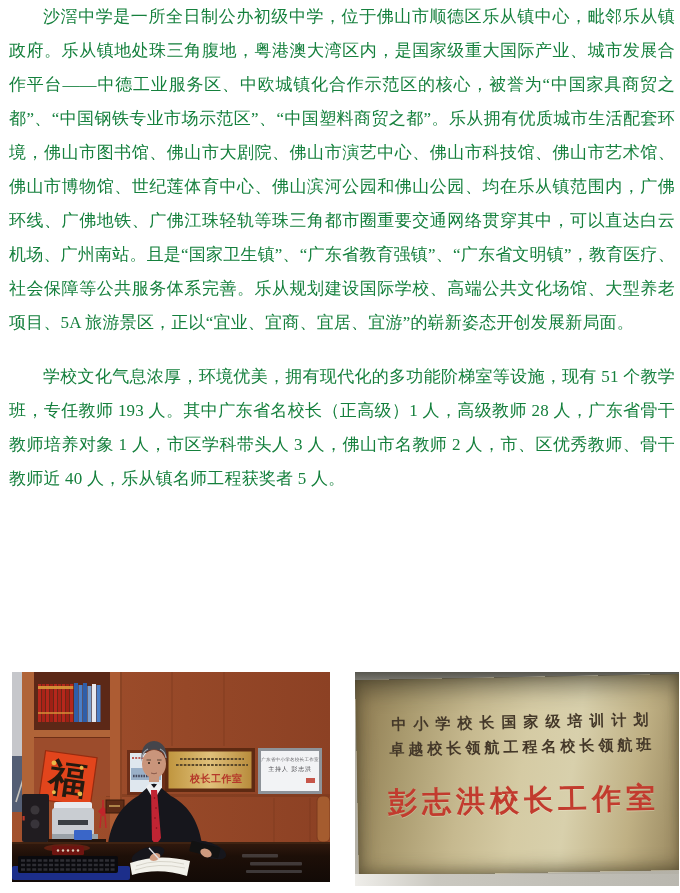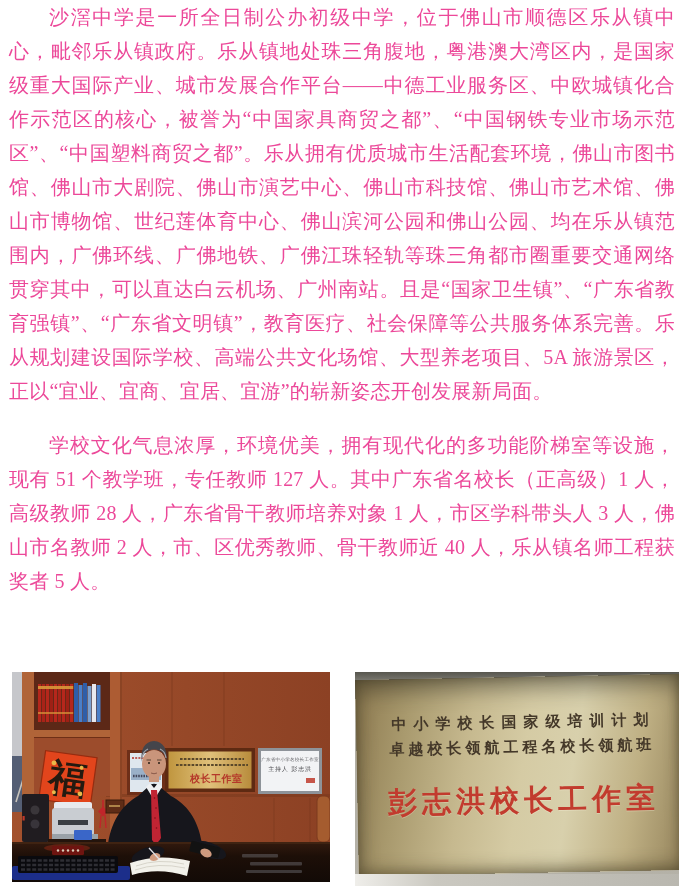--- a/index.html
+++ b/index.html
@@ -1,19 +1,19 @@
 <!DOCTYPE html>
 <html><head>
 <meta charset="utf-8">
 <style>
   html,body{margin:0;padding:0;background:#ffffff;}
   .page{position:relative;width:680px;height:893px;background:#ffffff;overflow:hidden;
         font-family:"Liberation Serif","DejaVu Serif",serif;}
   .textblock{position:absolute;left:9px;top:0;width:666px;}
-  .textblock p{margin:0 0 20px 0;font-size:20px;line-height:34px;color:#ec4899;
+  .textblock p{margin:0 0 20px 0;font-size:17px;line-height:34px;color:#15803d;
         text-align:justify;text-indent:2em;letter-spacing:0.2px;}
   .photo{position:absolute;overflow:hidden;}
   .photo-left{left:12px;top:672px;width:318px;height:210px;}
   .photo-left svg{display:block;}
   .photo-right{left:355px;top:672px;width:324px;height:214px;
         background:linear-gradient(180deg,#57564e 0%,#8a8880 6%,#b0ada3 14%,#b5b2a8 100%);}
   .table-strip{position:absolute;left:0;right:0;bottom:0;height:12px;
         background:linear-gradient(90deg,#efeeea 0%,#cac8c0 25%,#b9b7af 100%);}
   .plaque{position:absolute;left:2px;right:-6px;top:5px;bottom:13px;
         transform:rotate(-1.1deg);transform-origin:50% 50%;
@@ -26,21 +26,21 @@
   .pl-title{top:104px;font-size:29px;font-weight:800;color:#c23b2e;letter-spacing:5px;padding-left:5px;
         text-shadow:0 1px 0 rgba(255,250,230,.25);}
 </style>
 </head>
 <body>
 
 <div class="page">
 
   <div class="textblock">
     <p>沙滘中学是一所全日制公办初级中学，位于佛山市顺德区乐从镇中心，毗邻乐从镇政府。乐从镇地处珠三角腹地，粤港澳大湾区内，是国家级重大国际产业、城市发展合作平台——中德工业服务区、中欧城镇化合作示范区的核心，被誉为“中国家具商贸之都”、“中国钢铁专业市场示范区”、“中国塑料商贸之都”。乐从拥有优质城市生活配套环境，佛山市图书馆、佛山市大剧院、佛山市演艺中心、佛山市科技馆、佛山市艺术馆、佛山市博物馆、世纪莲体育中心、佛山滨河公园和佛山公园、均在乐从镇范围内，广佛环线、广佛地铁、广佛江珠轻轨等珠三角都市圈重要交通网络贯穿其中，可以直达白云机场、广州南站。且是“国家卫生镇”、“广东省教育强镇”、“广东省文明镇”，教育医疗、社会保障等公共服务体系完善。乐从规划建设国际学校、高端公共文化场馆、大型养老项目、5A 旅游景区，正以“宜业、宜商、宜居、宜游”的崭新姿态开创发展新局面。</p>
-    <p>学校文化气息浓厚，环境优美，拥有现代化的多功能阶梯室等设施，现有 51 个教学班，专任教师 127 人。其中广东省名校长（正高级）1 人，高级教师 28 人，广东省骨干教师培养对象 1 人，市区学科带头人 3 人，佛山市名教师 2 人，市、区优秀教师、骨干教师近 40 人，乐从镇名师工程获奖者 5 人。</p>
+    <p>学校文化气息浓厚，环境优美，拥有现代化的多功能阶梯室等设施，现有 51 个教学班，专任教师 193 人。其中广东省名校长（正高级）1 人，高级教师 28 人，广东省骨干教师培养对象 1 人，市区学科带头人 3 人，佛山市名教师 2 人，市、区优秀教师、骨干教师近 40 人，乐从镇名师工程获奖者 5 人。</p>
   </div>
 
   <div class="photo photo-left">
     <svg width="318" height="210" viewBox="0 0 318 210">
       <defs>
         <linearGradient id="gold" x1="0" y1="0" x2="1" y2="0">
           <stop offset="0" stop-color="#c0963f"></stop>
             <stop offset="0.5" stop-color="#e0c07a"></stop>
             <stop offset="1" stop-color="#b88c3c"></stop>
         </linearGradient>

